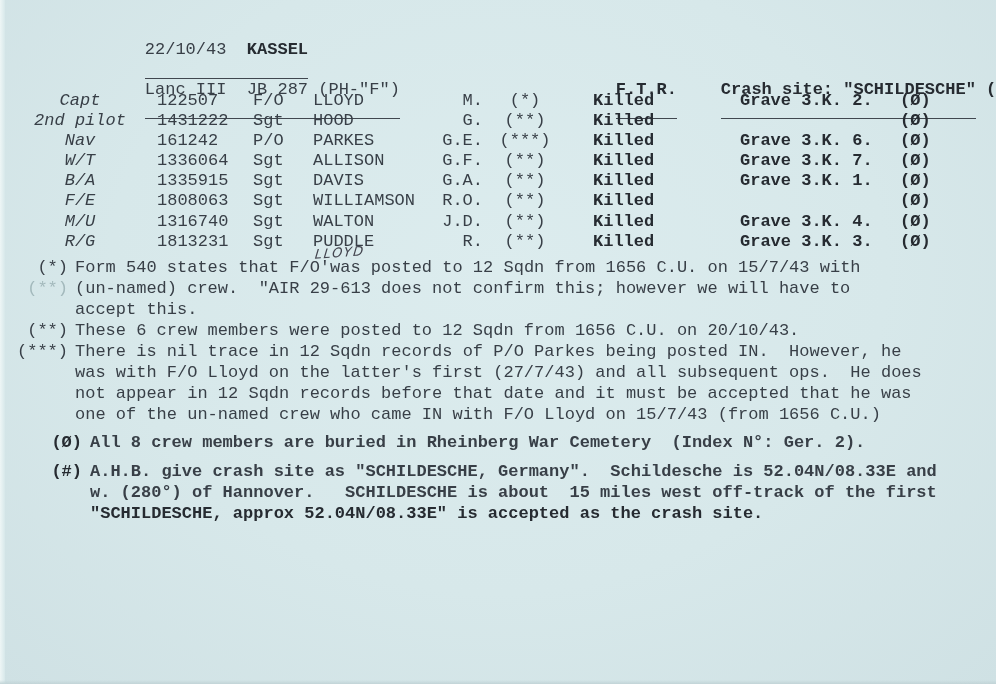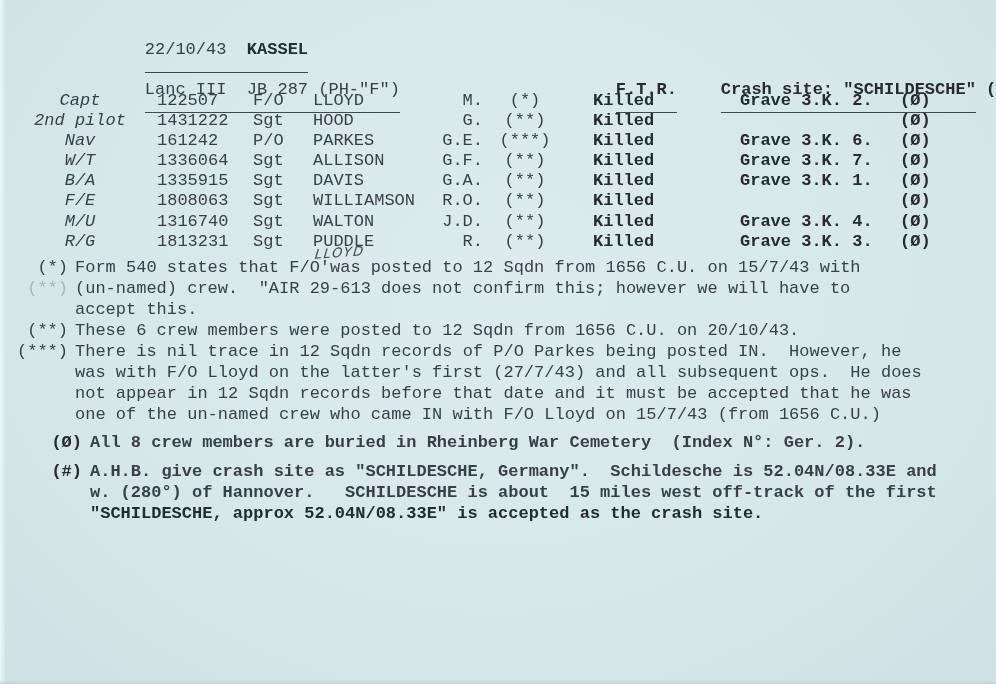--- a/index.html
+++ b/index.html
@@ -11,21 +11,21 @@
   .page{
     position:relative;width:996px;height:684px;
     background:radial-gradient(ellipse at 50% 40%, #dcecee 0%, #d7e8ea 55%, #cfe1e4 100%);
     color:#383f47;font-size:17px;line-height:21px;
   }
   .edge-left{position:absolute;left:0;top:0;width:5px;height:100%;
     background:linear-gradient(90deg,#eef6f6,#d7e8ea);}
   .edge-bottom{position:absolute;left:0;bottom:0;width:100%;height:4px;
     background:linear-gradient(0deg,#c2d4d7,rgba(215,232,234,0));}
   .abs{position:absolute;white-space:pre;}
-  .u{border-bottom:1.8px solid #40474f;padding-bottom:13px;}
+  .u{border-bottom:1.8px solid #40474f;padding-bottom:19px;}
   .b{font-weight:700;color:#262b31;}
   .faint{color:#a3b9bc;}
   
   .crew{position:absolute;top:90px;left:0;width:996px;}
   .crow{position:relative;height:20.1px;}
   .crow span{position:absolute;white-space:pre;}
   .c-role{left:30px;width:100px;text-align:center;font-style:italic;}
   .c-num{left:157px;}
   .c-rank{left:253px;}
   .c-name{left:313px;}

